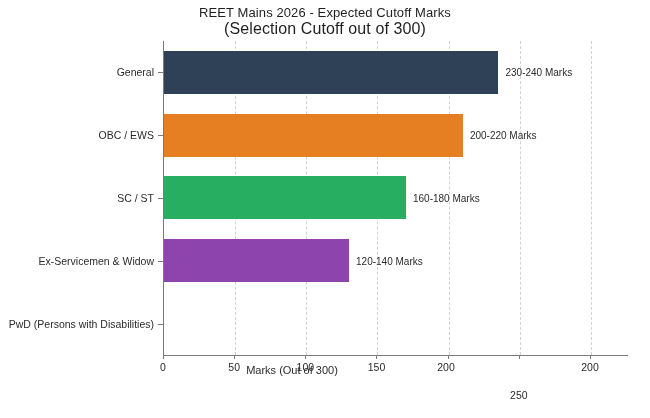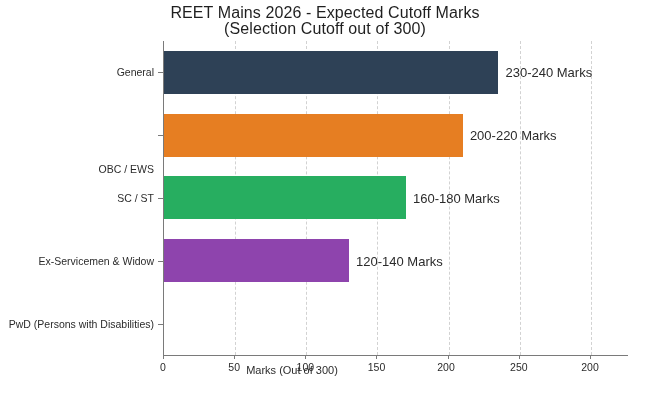--- a/index.html
+++ b/index.html
@@ -24,21 +24,21 @@
 
   
   #title-block {
     position: absolute;
     left: 0;
     top: 5px;
     width: 650px;
     text-align: center;
   }
   #title-main {
-    font-size: 16px;
+    font-size: 13px;
     color: #1f1f1f;
     line-height: 16px;
     letter-spacing: .1px;
   }
   #title-sub {
     font-size: 16px;
     color: #1f1f1f;
     line-height: 16px;
     letter-spacing: .1px;
   }
@@ -72,21 +72,21 @@
   }
   .bar {
     position: absolute;
     left: 0;
     top: 10px;
     height: 43px;
   }
   .bar-label {
     position: absolute;
     top: 24px;
-    font-size: 13px;
+    font-size: 10px;
     color: #2b2b2b;
     white-space: nowrap;
     transform: translateY(-50%);
   }
   #yaxis {
     position: absolute;
     left: 0;
     top: 41px;
     width: 163px;
     height: 314px;
@@ -162,21 +162,21 @@
 <div id="figure">
 
   <div id="title-block">
     <div id="title-main">REET Mains 2026 - Expected Cutoff Marks</div>
     <div id="title-sub">(Selection Cutoff out of 300)</div>
   </div>
 
   <div id="yaxis">
       <div class="ytick-wrap" style="top: 31.4px; margin-left: 18px;">General</div>
       <div class="ytick-mark" style="top: 31.4px;"></div>
-      <div class="ytick-wrap" style="top: 94.2px; margin-top: 34px;">OBC / EWS</div>
+      <div class="ytick-wrap" style="top: 94.2px;">OBC / EWS</div>
       <div class="ytick-mark" style="top: 94.2px;"></div>
       <div class="ytick-wrap" style="top: 157px;">SC / ST</div>
       <div class="ytick-mark" style="top: 157px;"></div>
       <div class="ytick-wrap" style="top: 219.8px;">Ex-Servicemen &amp; Widow</div>
       <div class="ytick-mark" style="top: 219.8px;"></div>
       <div class="ytick-wrap" style="top: 282.6px;">PwD (Persons with Disabilities)</div>
       <div class="ytick-mark" style="top: 282.6px;"></div>
     </div>
 
   <div id="plot">
@@ -209,21 +209,21 @@
       <div class="xtick-label" style="left: 0px;">0</div>
       <div class="xtick-mark" style="left: 71.1656px;"></div>
       <div class="xtick-label" style="left: 71.1656px;">50</div>
       <div class="xtick-mark" style="left: 142.331px;"></div>
       <div class="xtick-label" style="left: 142.331px;">100</div>
       <div class="xtick-mark" style="left: 213.497px;"></div>
       <div class="xtick-label" style="left: 213.497px;">150</div>
       <div class="xtick-mark" style="left: 284.663px;"></div>
       <div class="xtick-label" style="left: 283px;">200</div>
       <div class="xtick-mark" style="left: 355.828px;"></div>
-      <div class="xtick-label" style="left: 355.828px;">250</div>
+      <div class="xtick-label" style="left: 355.828px; margin-top: 28px;">250</div>
       <div class="xtick-mark" style="left: 426.994px;"></div>
       <div class="xtick-label" style="left: 426.994px;">200</div>
     </div>
 
   <div id="xaxis-title">Marks (Out of 300)</div>
 
 
 </div>
 
 </body></html>

